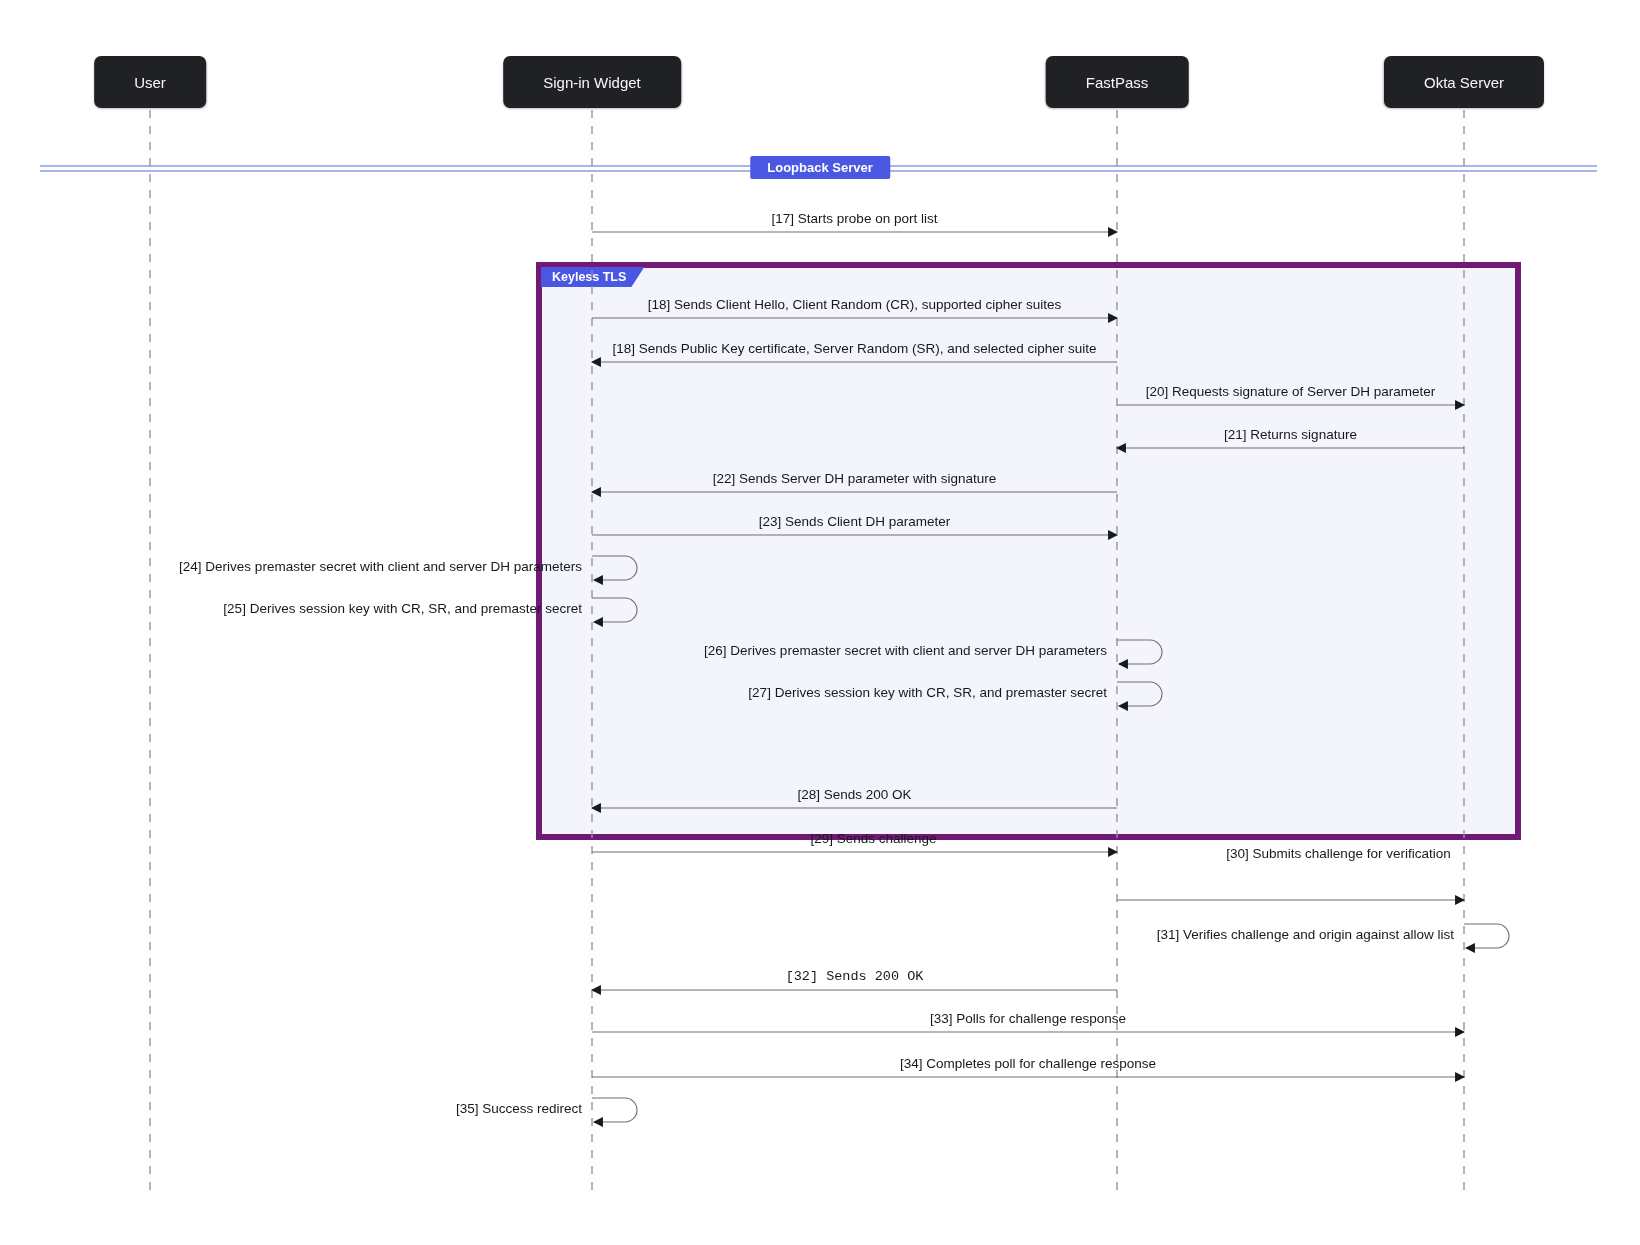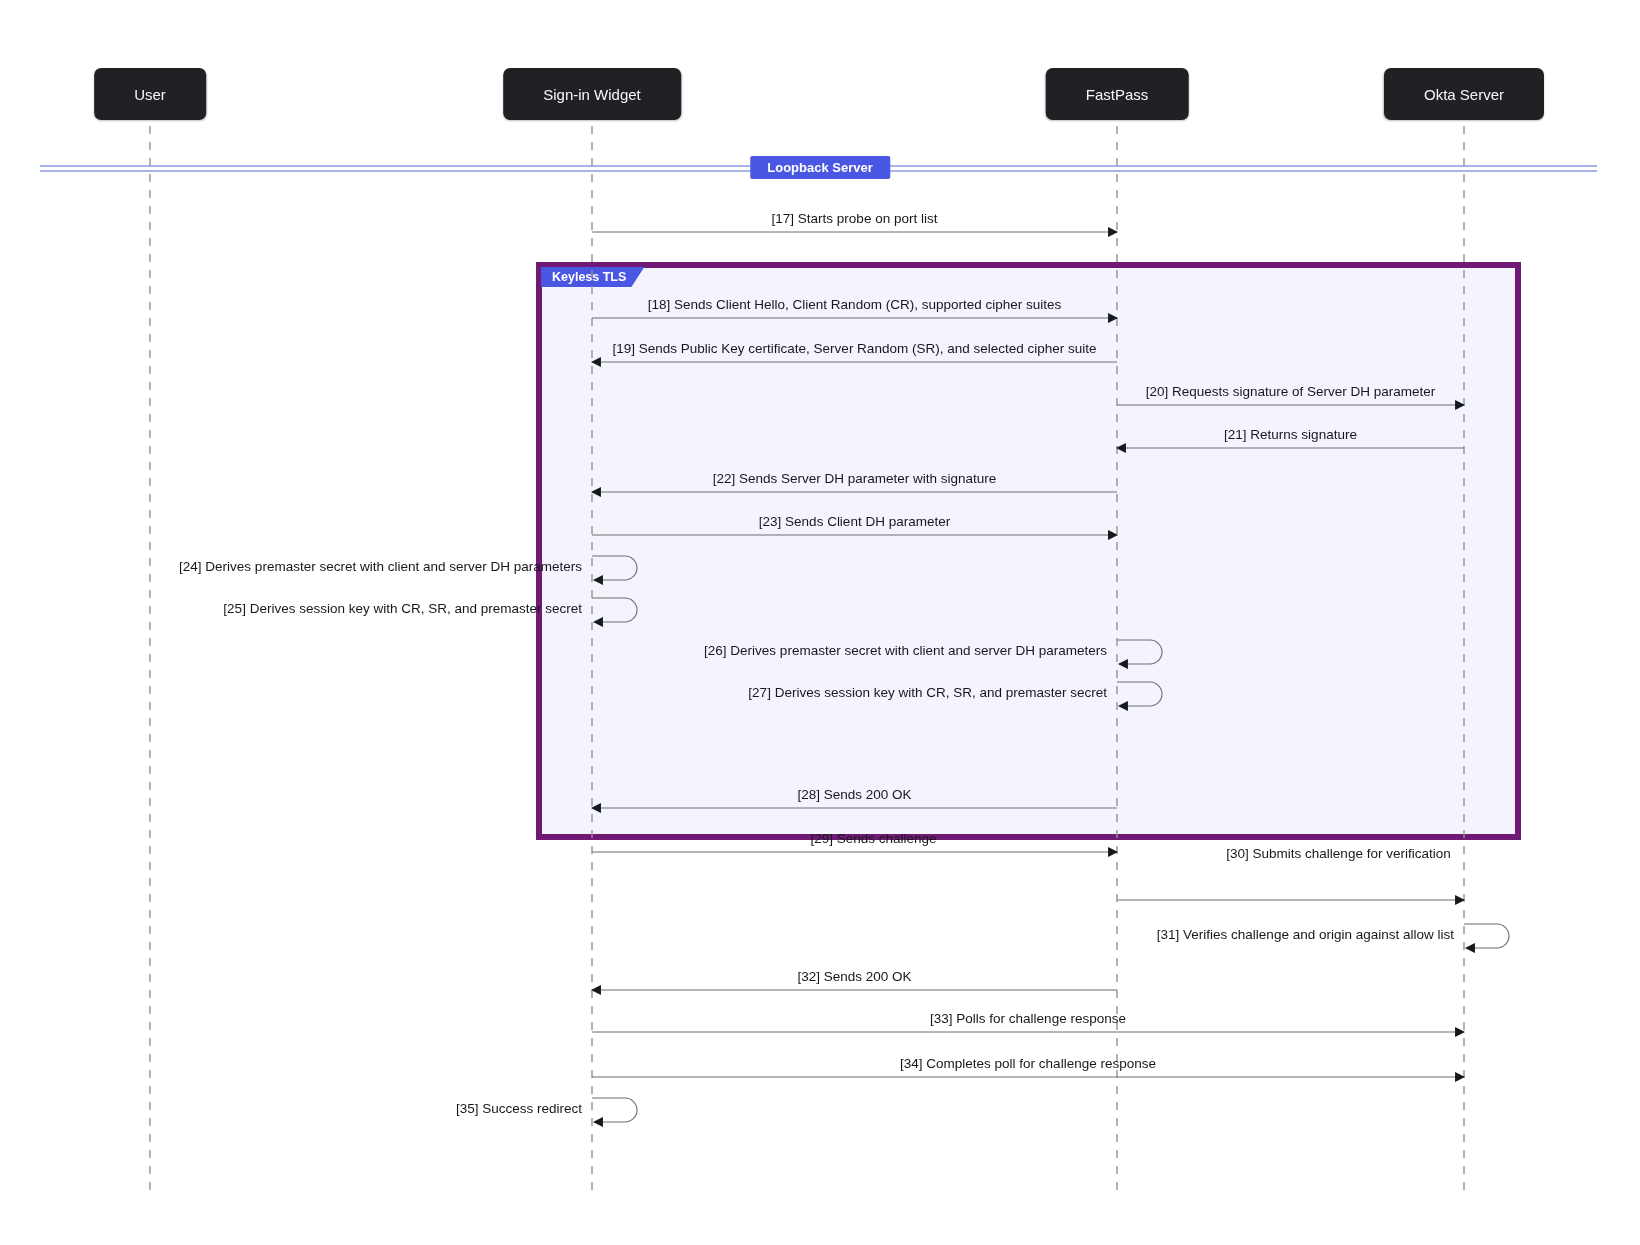--- a/index.html
+++ b/index.html
@@ -6,21 +6,21 @@
   .stage {
     position:relative; width:1640px; height:1245px; overflow:hidden;
     background:#ffffff; font-family:"Liberation Sans", sans-serif;
   }
   
   .actor {
     position:absolute; top:56px; height:52px; transform:translateX(-50%);
     background:#202124; color:#f7f7f7; border-radius:7px;
     display:flex; align-items:center; justify-content:center;
     padding:0 40px; font-size:15px; white-space:nowrap;
-    box-shadow:0 1px 2px rgba(0,0,0,.25); z-index:6;margin-top:12px;
+    box-shadow:0 1px 2px rgba(0,0,0,.25); z-index:6;
   }
   
   .divider-line {
     position:absolute; left:40px; top:165px; width:1557px; height:3px;
     border-top:2px solid #a9b4ec; border-bottom:2px solid #a9b4ec;
     box-sizing:content-box; z-index:1;
   }
   .divider-tag {
     position:absolute; left:820px; top:156px; transform:translateX(-50%);
     background:#4a57e2; color:#ffffff; font-size:13px; font-weight:bold;
@@ -91,34 +91,34 @@
         <line x1="1117" y1="990" x2="592" y2="990" class="arrow-line" marker-end="url(#arrowhead)"></line>
         <line x1="592" y1="1032" x2="1464" y2="1032" class="arrow-line" marker-end="url(#arrowhead)"></line>
         <line x1="592" y1="1077" x2="1464" y2="1077" class="arrow-line" marker-end="url(#arrowhead)"></line>
         <path d="M 592 1098 h 33 a 12 12 0 0 1 0 24 h -31" class="arrow-line" marker-end="url(#arrowhead)"></path>
       </g>
   </svg>
 
   <div id="label-layer">
       <div class="msg-label center" style="left: 854.5px; top: 211px;">[17] Starts probe on port list</div>
       <div class="msg-label center" style="left: 854.5px; top: 297px;">[18] Sends Client Hello, Client Random (CR), supported cipher suites</div>
-      <div class="msg-label center" style="left: 854.5px; top: 341px;">[19] Sends Public Key certificate, Server Random (SR), and selected cipher suite</div>
+      <div class="msg-label center" style="left: 854.5px; top: 341px;">[18] Sends Public Key certificate, Server Random (SR), and selected cipher suite</div>
       <div class="msg-label center" style="left: 1290.5px; top: 384px;">[20] Requests signature of Server DH parameter</div>
       <div class="msg-label center" style="left: 1290.5px; top: 427px;">[21] Returns signature</div>
       <div class="msg-label center" style="left: 854.5px; top: 471px;">[22] Sends Server DH parameter with signature</div>
       <div class="msg-label center" style="left: 854.5px; top: 514px;">[23] Sends Client DH parameter</div>
       <div class="msg-label self" style="right: 1058px; top: 559px;">[24] Derives premaster secret with client and server DH parameters</div>
       <div class="msg-label self" style="right: 1058px; top: 601px;">[25] Derives session key with CR, SR, and premaster secret</div>
       <div class="msg-label self" style="right: 533px; top: 643px;">[26] Derives premaster secret with client and server DH parameters</div>
       <div class="msg-label self" style="right: 533px; top: 685px;">[27] Derives session key with CR, SR, and premaster secret</div>
       <div class="msg-label center" style="left: 854.5px; top: 787px;">[28] Sends 200 OK</div>
       <div class="msg-label center" style="left: 854.5px; top: 831px; margin-left: 19px;">[29] Sends challenge</div>
       <div class="msg-label center" style="left: 1290.5px; top: 846px; margin-left: 48px;">[30] Submits challenge for verification</div>
       <div class="msg-label self" style="right: 186px; top: 927px;">[31] Verifies challenge and origin against allow list</div>
-      <div class="msg-label center" style="left: 854.5px; top: 969px;">[32] Sends 200 OK</div>
+      <div class="msg-label center" style="left: 854.5px; top: 969px; font-family: Liberation Mono, monospace;">[32] Sends 200 OK</div>
       <div class="msg-label center" style="left: 1028px; top: 1011px;">[33] Polls for challenge response</div>
       <div class="msg-label center" style="left: 1028px; top: 1056px;">[34] Completes poll for challenge response</div>
       <div class="msg-label self" style="right: 1058px; top: 1101px;">[35] Success redirect</div>
     </div>
 
   <div class="divider-tag">Loopback Server</div>
 
   <div class="actor" style="left:150px;">User</div>
   <div class="actor" style="left:592px;">Sign-in Widget</div>
   <div class="actor" style="left:1117px;">FastPass</div>

